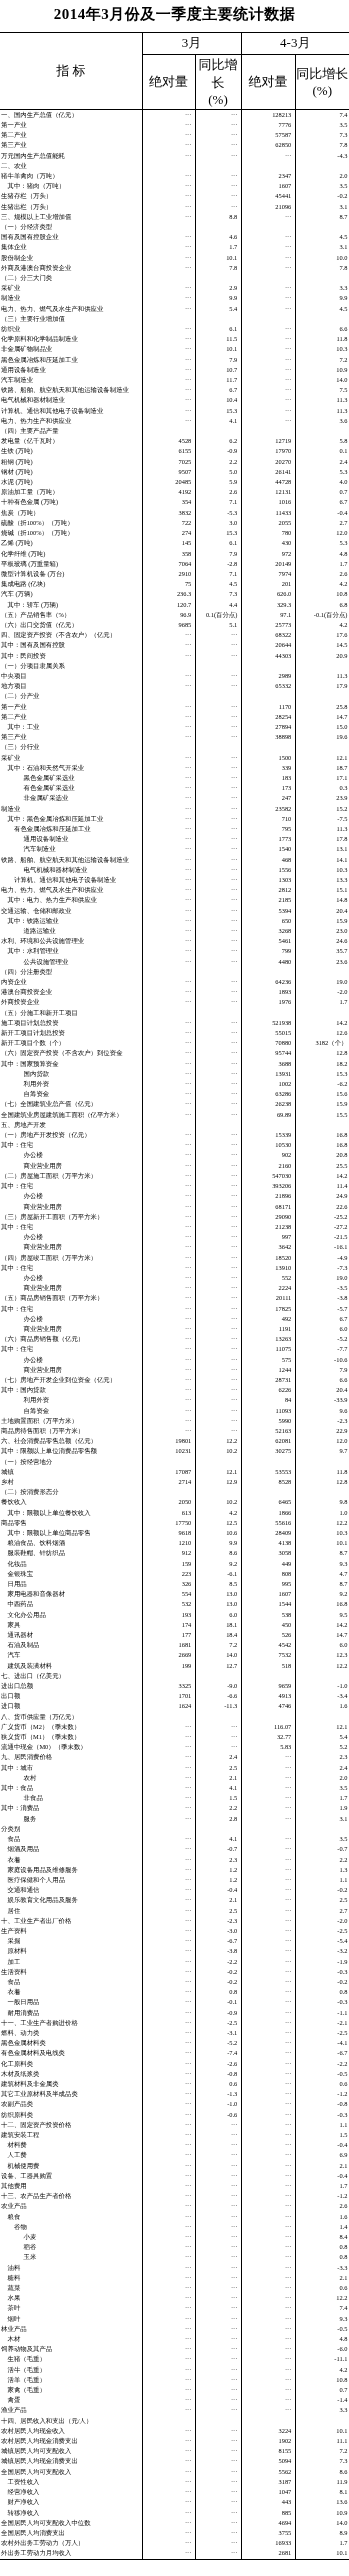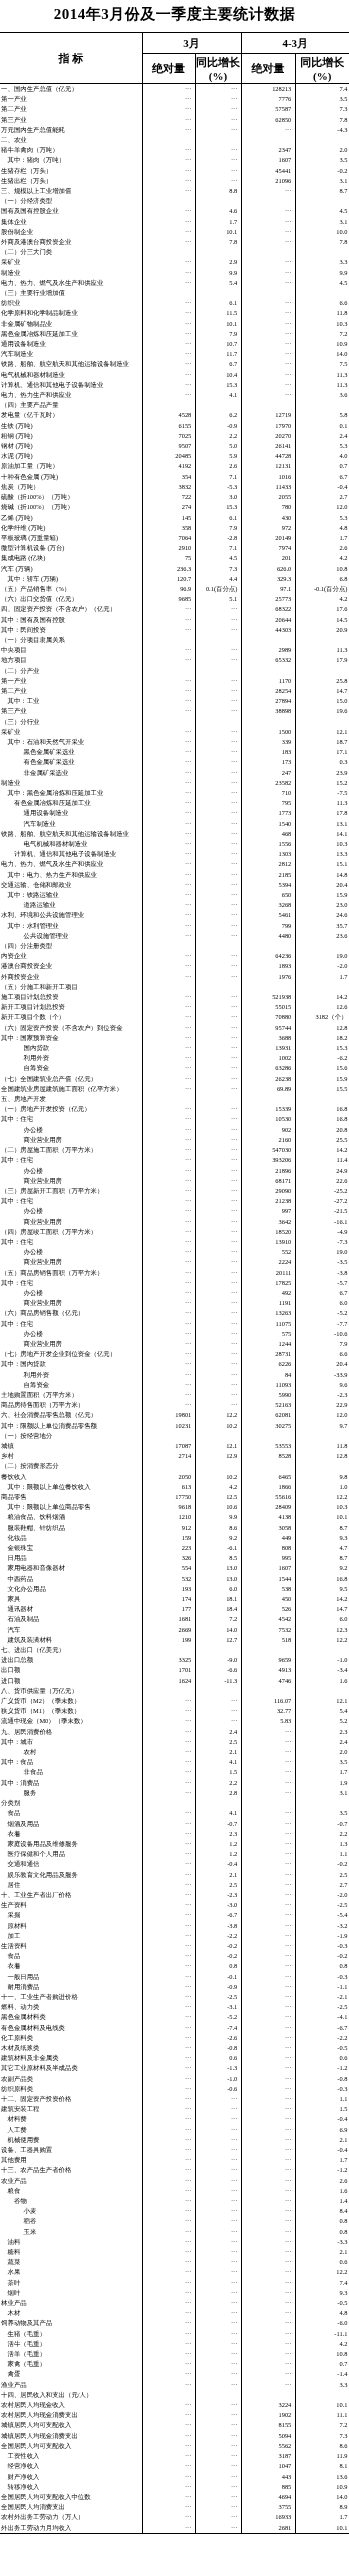--- a/index.html
+++ b/index.html
@@ -5,21 +5,21 @@
   html,body{margin:0;padding:0;background:#fff;}
   body{width:349px;color:#000;font-family:"Liberation Serif","DejaVu Serif",serif;}
   .page-title{text-align:center;font-weight:bold;font-size:15px;padding:5.4px 0 8px 0;letter-spacing:0.5px;}
   table.stat{border-collapse:collapse;width:349px;table-layout:fixed;font-size:6.4px;
              border-top:1.1px solid #000;border-bottom:1.1px solid #000;}
   col.c-label{width:142px;}
   col.c-m3abs{width:53px;}
   col.c-m3pct{width:46px;}
   col.c-qabs{width:54px;}
   col.c-qpct{width:54px;}
-  thead th{font-weight:bold;font-size:11px;text-align:center;vertical-align:middle;padding:1.1px 0;}
+  thead th{font-weight:normal;font-size:13px;text-align:center;vertical-align:middle;padding:1.1px 0;}
   thead .h-top{height:20.4px;}
   thead .h-sub th{height:22.6px;border-bottom:0.5px solid #000;}
   .bR{border-right:0.5px solid #000;}
   .bB{border-bottom:0.5px solid #000;}
   tbody td{line-height:10.2px;padding:0;vertical-align:middle;overflow:hidden;}
   td.lbl{text-align:left;padding-left:1.1px;}
   td.lbl.i1{padding-left:7.5px;}
   td.lbl.i2{padding-left:14px;}
   td.lbl.i3{padding-left:23.6px;}
   td.num{text-align:right;padding-right:3.2px;font-family:"Liberation Serif","DejaVu Serif",serif;}

